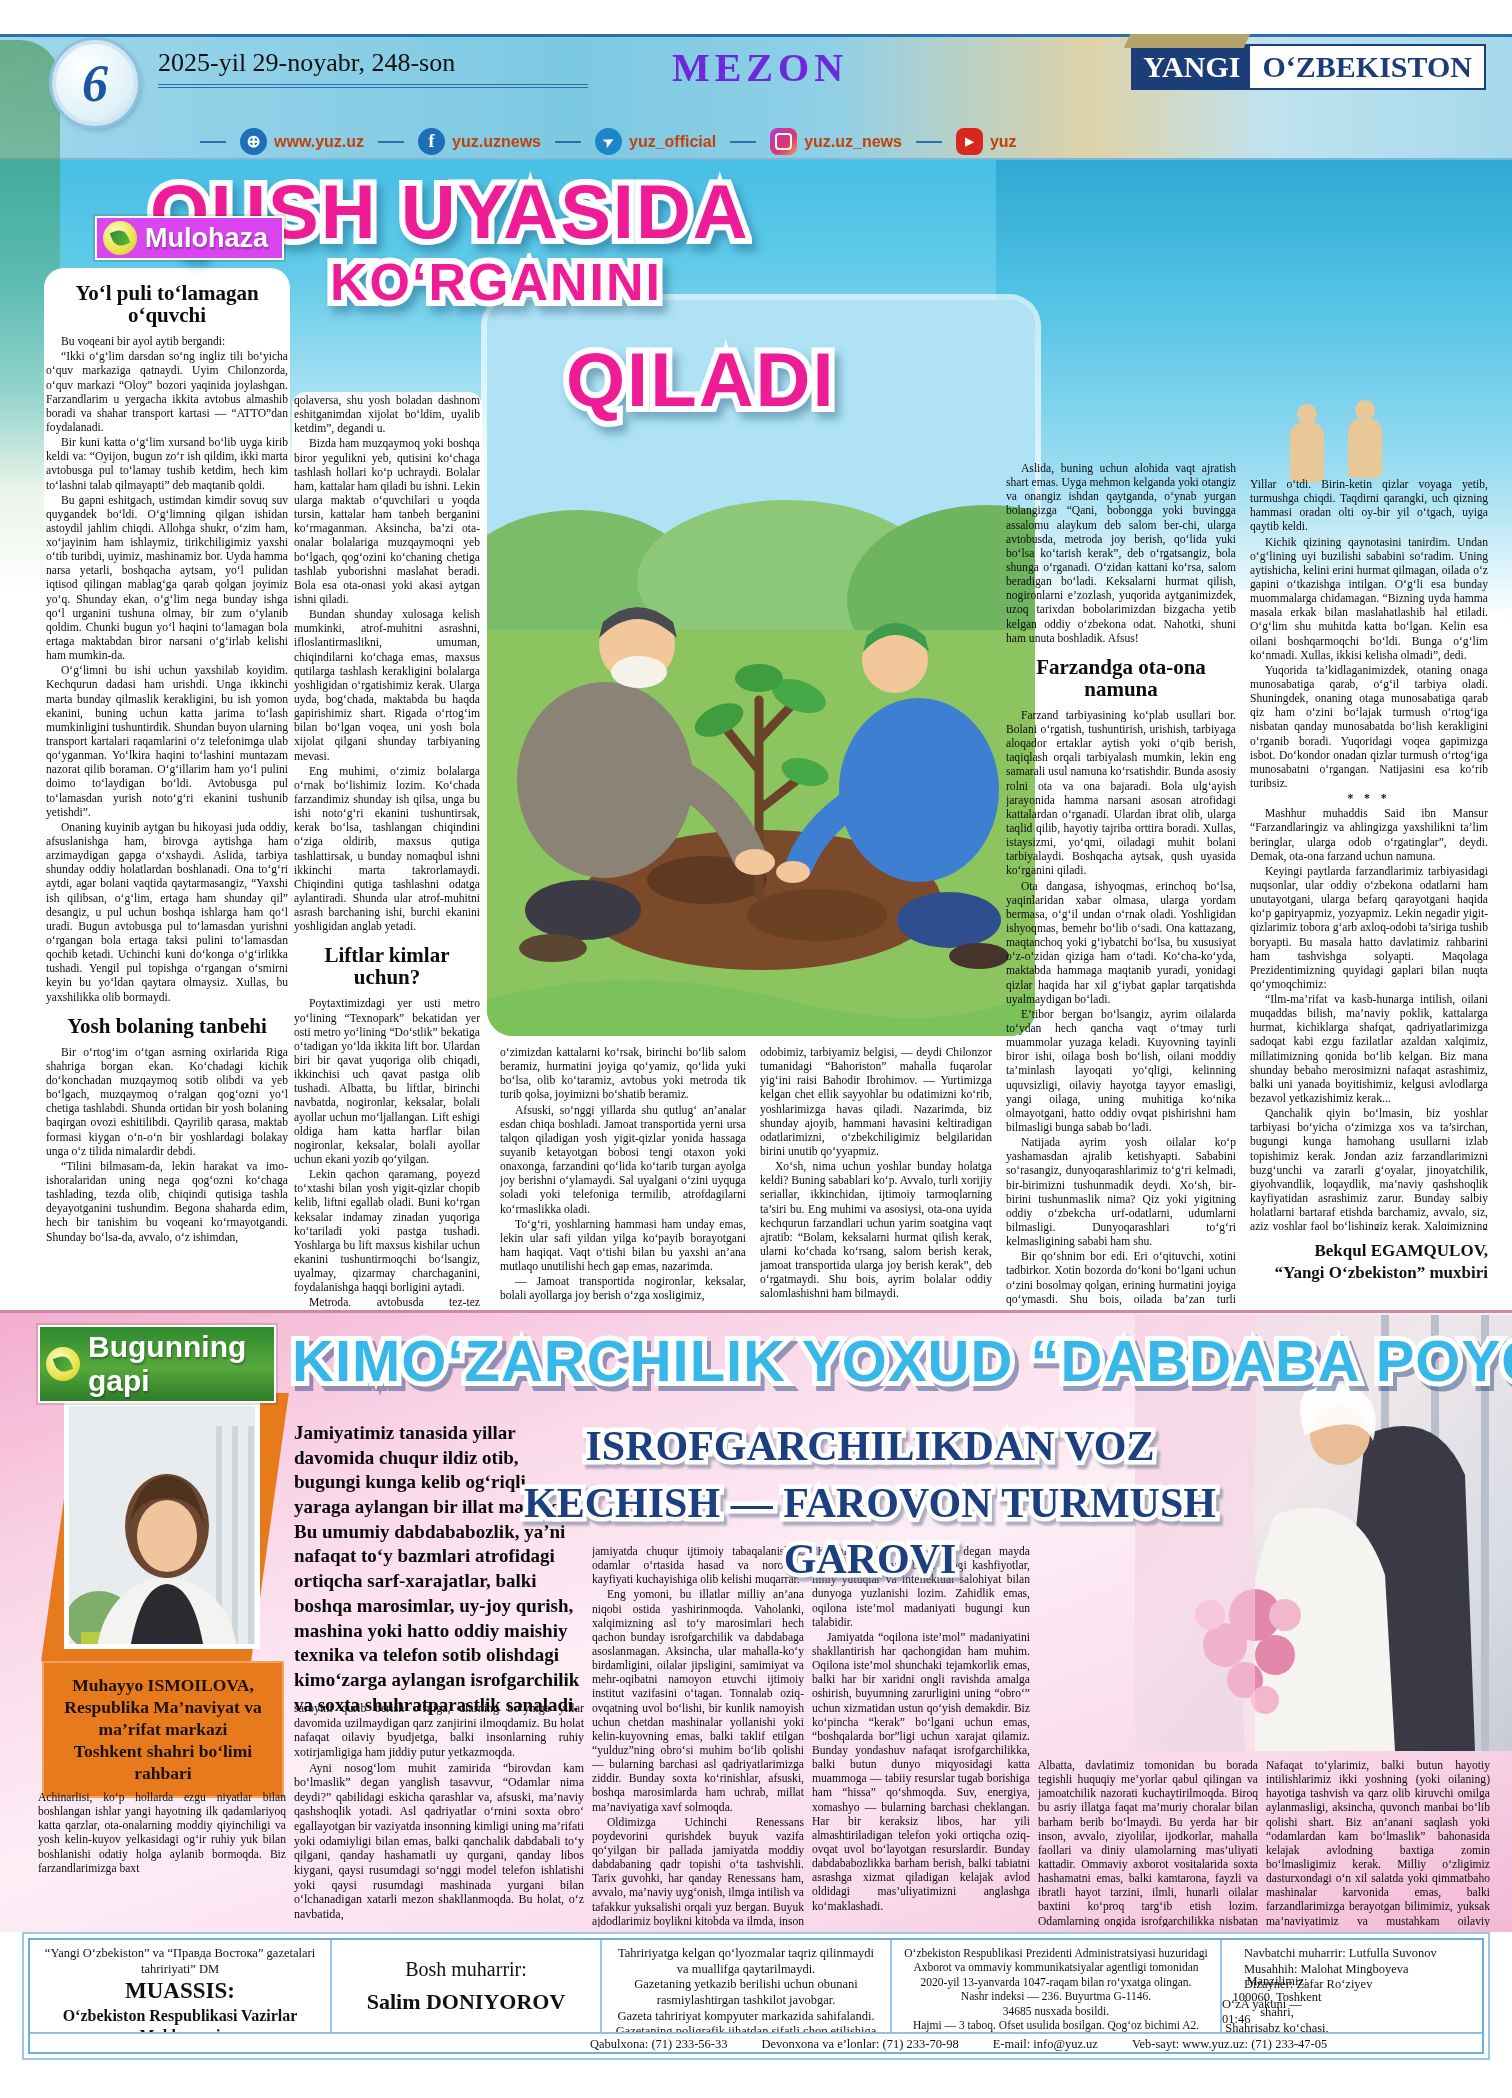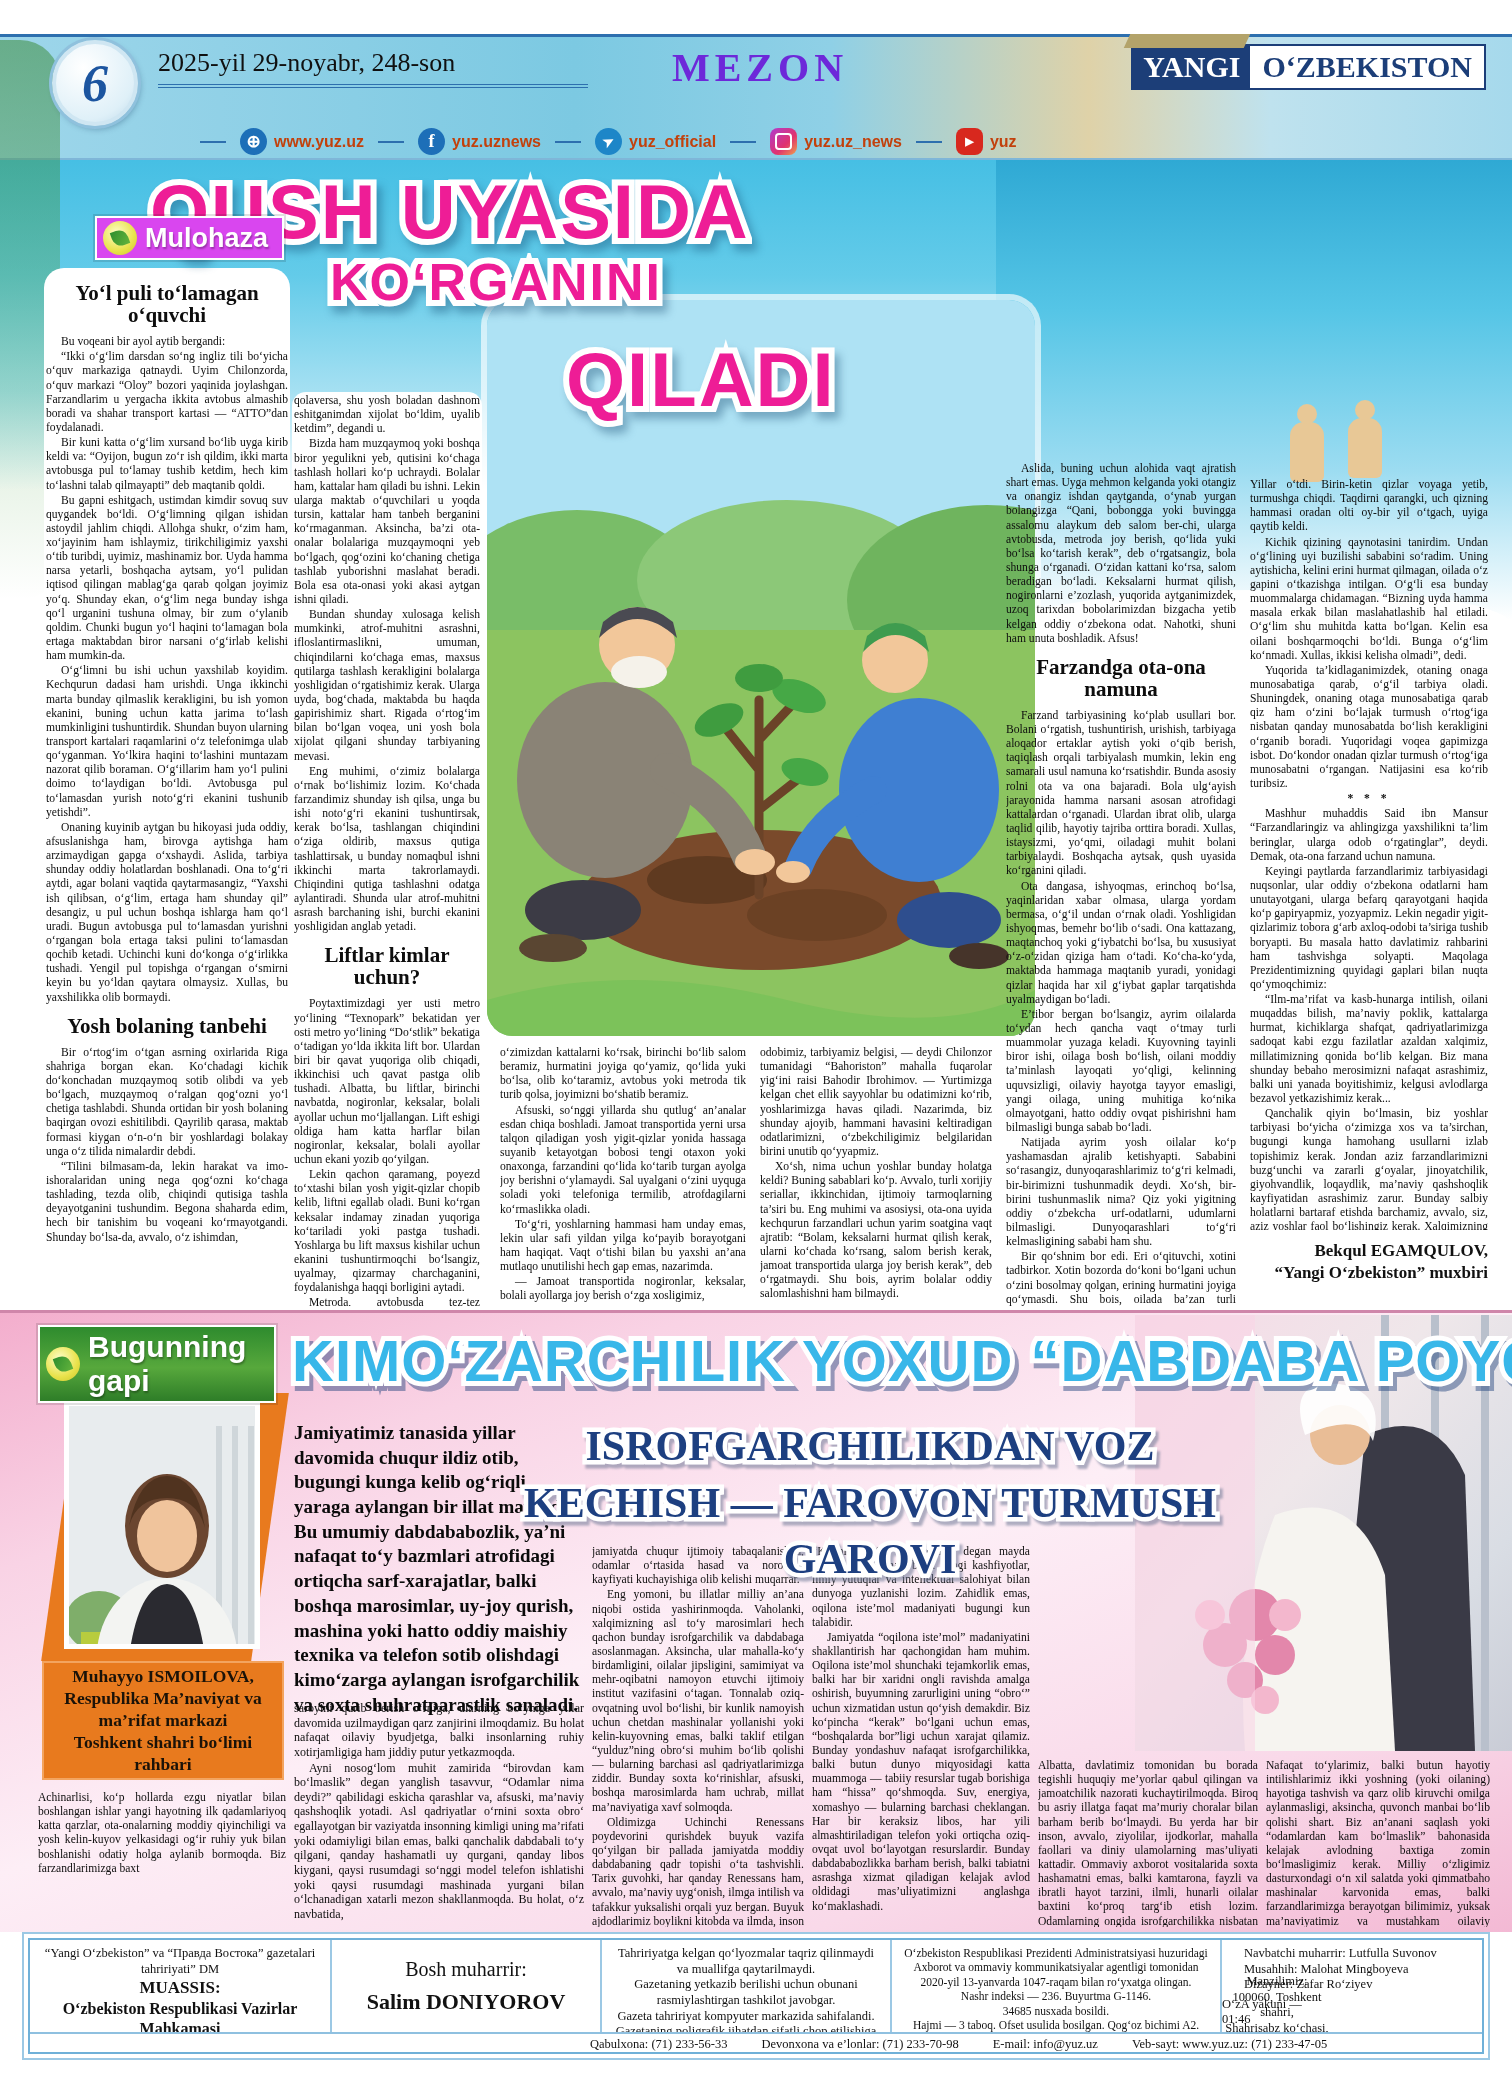--- a/index.html
+++ b/index.html
@@ -86,21 +86,21 @@
   .bhl::before{content:attr(data-text);position:absolute;left:0;top:0;z-index:-1;color:#fff;-webkit-text-stroke:10px #fff;}
   .bsub{position:absolute;left:520px;top:105px;width:700px;z-index:6;text-align:center;
     font:bold 42px "Liberation Serif",serif;color:#1d3f80;line-height:1.35;
     filter:drop-shadow(3px 4px 1px rgba(110,120,150,.55));}
   .bsub::before{content:attr(data-text);position:absolute;left:0;top:0;width:100%;z-index:-1;color:#fff;-webkit-text-stroke:9px #fff;}
   .lead{position:absolute;left:294px;top:108px;width:292px;z-index:5;
     font:bold 19px "Liberation Serif",serif;line-height:1.3;color:#0a0a0a;}
   .orange-shape{position:absolute;left:60px;top:80px;width:210px;height:268px;background:#e87a1e;transform:skewX(-8deg);z-index:4;}
   .photo-woman{position:absolute;left:64px;top:88px;width:196px;height:248px;border:5px solid #fff;z-index:5;overflow:hidden;background:#dfe5e8;}
   .caption-box{position:absolute;left:42px;top:348px;width:242px;z-index:5;background:#e87a1e;border:2px solid #f3a45f;
-    padding:3px 8px;text-align:center;font:bold 17.5px "Liberation Serif",serif;color:#1a1208;line-height:1.25;}
+    padding:12px 8px;text-align:center;font:bold 17.5px "Liberation Serif",serif;color:#1a1208;line-height:1.25;}
   .photo-wed{position:absolute;left:1135px;top:2px;width:377px;height:436px;z-index:4;overflow:hidden;}
   .bcol{z-index:5;}
 
   
   .footer{position:absolute;left:28px;top:1938px;width:1456px;height:116px;background:#fff;
     border:2px solid #6fb0d8;box-shadow:0 0 0 4px #fff,0 0 0 6px #9cc8e4;display:flex;flex-direction:column;}
   .f-row{display:flex;flex:1;min-height:0;}
   .f-col{padding:6px 10px;font:12.5px "Liberation Serif",serif;text-align:center;line-height:1.25;overflow:hidden;}
   .f-col + .f-col{border-left:2px solid #9cc8e4;}
   .f1{width:300px;display:flex;flex-direction:column;justify-content:space-between;border-radius:13px;}
@@ -362,21 +362,21 @@
     <div class="col bcol" style="left:1266px;top:446px;width:224px;height:168px;" data-interactable="false">
         <p class="o" data-interactable="false">Nafaqat to‘ylarimiz, balki butun hayotiy intilishlarimiz ikki yoshning (yoki oilaning) hayotiga tashvish va qarz olib kiruvchi omilga aylanmasligi, aksincha, quvonch manbai bo‘lib qolishi shart. Biz an’anani saqlash yoki “odamlardan kam bo‘lmaslik” bahonasida kelajak avlodning baxtiga zomin bo‘lmasligimiz kerak. Milliy o‘zligimiz dasturxondagi o‘n xil salatda yoki qimmatbaho mashinalar karvonida emas, balki farzandlarimizga berayotgan bilimimiz, yuksak ma’naviyatimiz va mustahkam oilaviy tarbiyamizda namoyon bo‘ladi. Zero, faqatgina ma’rifatli va sog‘lom tafakkurli, oqilona harakat qiladigan millatgina buyuk kelajakni bunyod etishga qodir.</p>
       </div>
   </div>
 
   <div class="footer" data-interactable="false">
     <div class="f-row" data-interactable="false">
       <div class="f-col f1" data-interactable="false">
         <div data-interactable="false">“Yangi O‘zbekiston” va “Правда Востока” gazetalari tahririyati” DM</div>
         <div>
-          <div class="f-bold" style="font-size:17px;" data-interactable="false">MUASSIS:</div>
+          <div class="f-bold" style="font-size:23px;" data-interactable="false">MUASSIS:</div>
           <div class="f-bold" style="font-size:16px;" data-interactable="false">O‘zbekiston Respublikasi Vazirlar Mahkamasi</div>
         </div>
       </div>
       <div class="f-col f2" data-interactable="false">
         <div class="f-lab" data-interactable="false">Bosh muharrir:</div>
         <div class="f-name" data-interactable="false">Salim DONIYOROV</div>
       </div>
       <div class="f-col f3" data-interactable="false">
           <div class="smallline" data-interactable="false">Tahririyatga kelgan qo‘lyozmalar taqriz qilinmaydi va muallifga qaytarilmaydi.</div>
           <div class="smallline" data-interactable="false">Gazetaning yetkazib berilishi uchun obunani rasmiylashtirgan tashkilot javobgar.</div>

